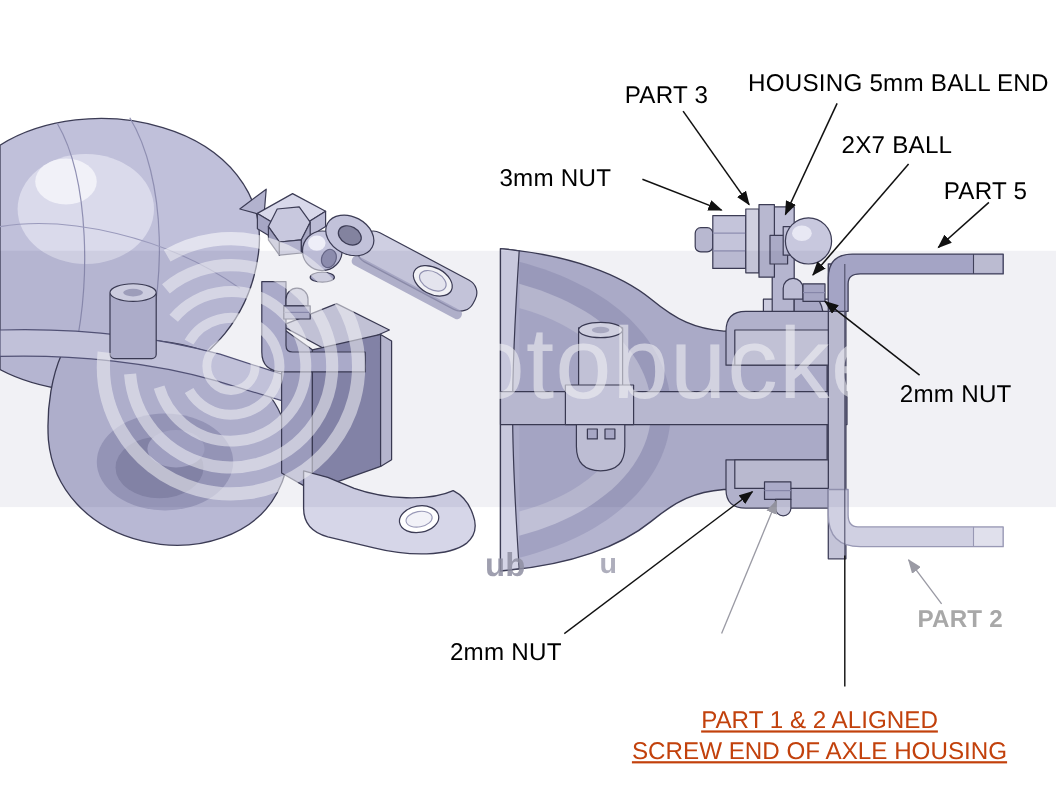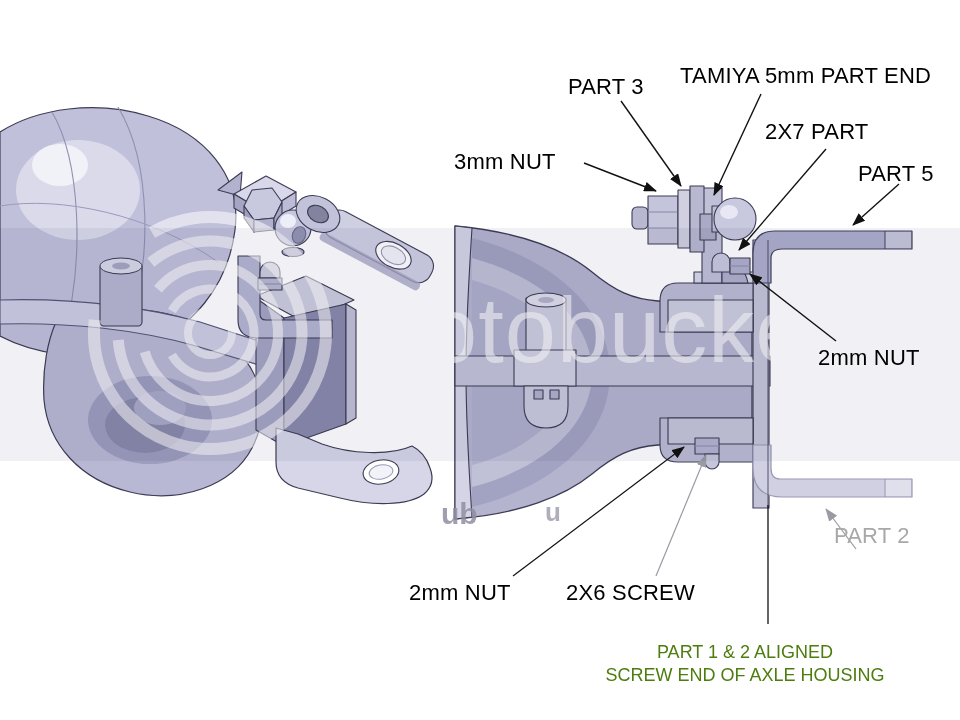--- a/index.html
+++ b/index.html
@@ -8,21 +8,21 @@
     font-family:"Liberation Sans","DejaVu Sans",sans-serif;overflow:hidden;
   }
   #cad-svg{position:absolute;left:0;top:0;}
   .lbl{
     position:absolute;color:#000;font-size:22px;line-height:1.1;
     white-space:nowrap;letter-spacing:0.2px;
   }
   .lbl.gray{color:#a8a8a8;}
   .note{
     position:absolute;left:555px;top:641px;width:380px;text-align:center;
-    font-size:18px;color:#4d7c0f;line-height:1.25;
+    font-size:22px;color:#c2410c;line-height:1.25;text-decoration:underline;
   }
   .wm-band{
     position:absolute;left:0;top:228px;width:960px;height:233px;
     background:rgba(120,120,160,0.10);mix-blend-mode:multiply;pointer-events:none;
   }
 </style>
 </head>
 <body>
 
 <div id="stage">
@@ -210,26 +210,25 @@
       <line x1="513" y1="576" x2="684" y2="447" stroke="#111111" stroke-width="1.2" marker-end="url(#ah-black)"></line>
       <line x1="656" y1="576" x2="706" y2="455" stroke="#9a9aa4" stroke-width="1.2" marker-end="url(#ah-gray)"></line>
       <line x1="856" y1="549" x2="826" y2="509" stroke="#9a9aa4" stroke-width="1.2" marker-end="url(#ah-gray)"></line>
       <line x1="768" y1="505" x2="768" y2="624" stroke="#111111" stroke-width="1.3"></line>
     </g>
   </svg>
 
   <div class="wm-band"></div>
 
   <div class="lbl" style="left:568px;top:75px;">PART 3</div>
-  <div class="lbl" style="left:680px;top:64px;">TAMIYA 5mm PART END</div>
-  <div class="lbl" style="left:765px;top:120px;">2X7 PART</div>
+  <div class="lbl" style="left:680px;top:64px;">HOUSING 5mm BALL END</div>
+  <div class="lbl" style="left:765px;top:120px;">2X7 BALL</div>
   <div class="lbl" style="left:858px;top:162px;">PART 5</div>
   <div class="lbl" style="left:454px;top:150px;">3mm NUT</div>
   <div class="lbl" style="left:818px;top:346px;">2mm NUT</div>
-  <div class="lbl gray" style="left:834px;top:524px;">PART 2</div>
+  <div class="lbl gray" style="left:834px;top:551px;font-weight:bold;">PART 2</div>
   <div class="lbl" style="left:409px;top:581px;">2mm NUT</div>
-  <div class="lbl" style="left:566px;top:581px;">2X6 SCREW</div>
 
   <div class="note">
     <div>PART 1 &amp; 2 ALIGNED</div>
     <div>SCREW END OF AXLE HOUSING</div>
   </div>
 </div>
 
 </body></html>

